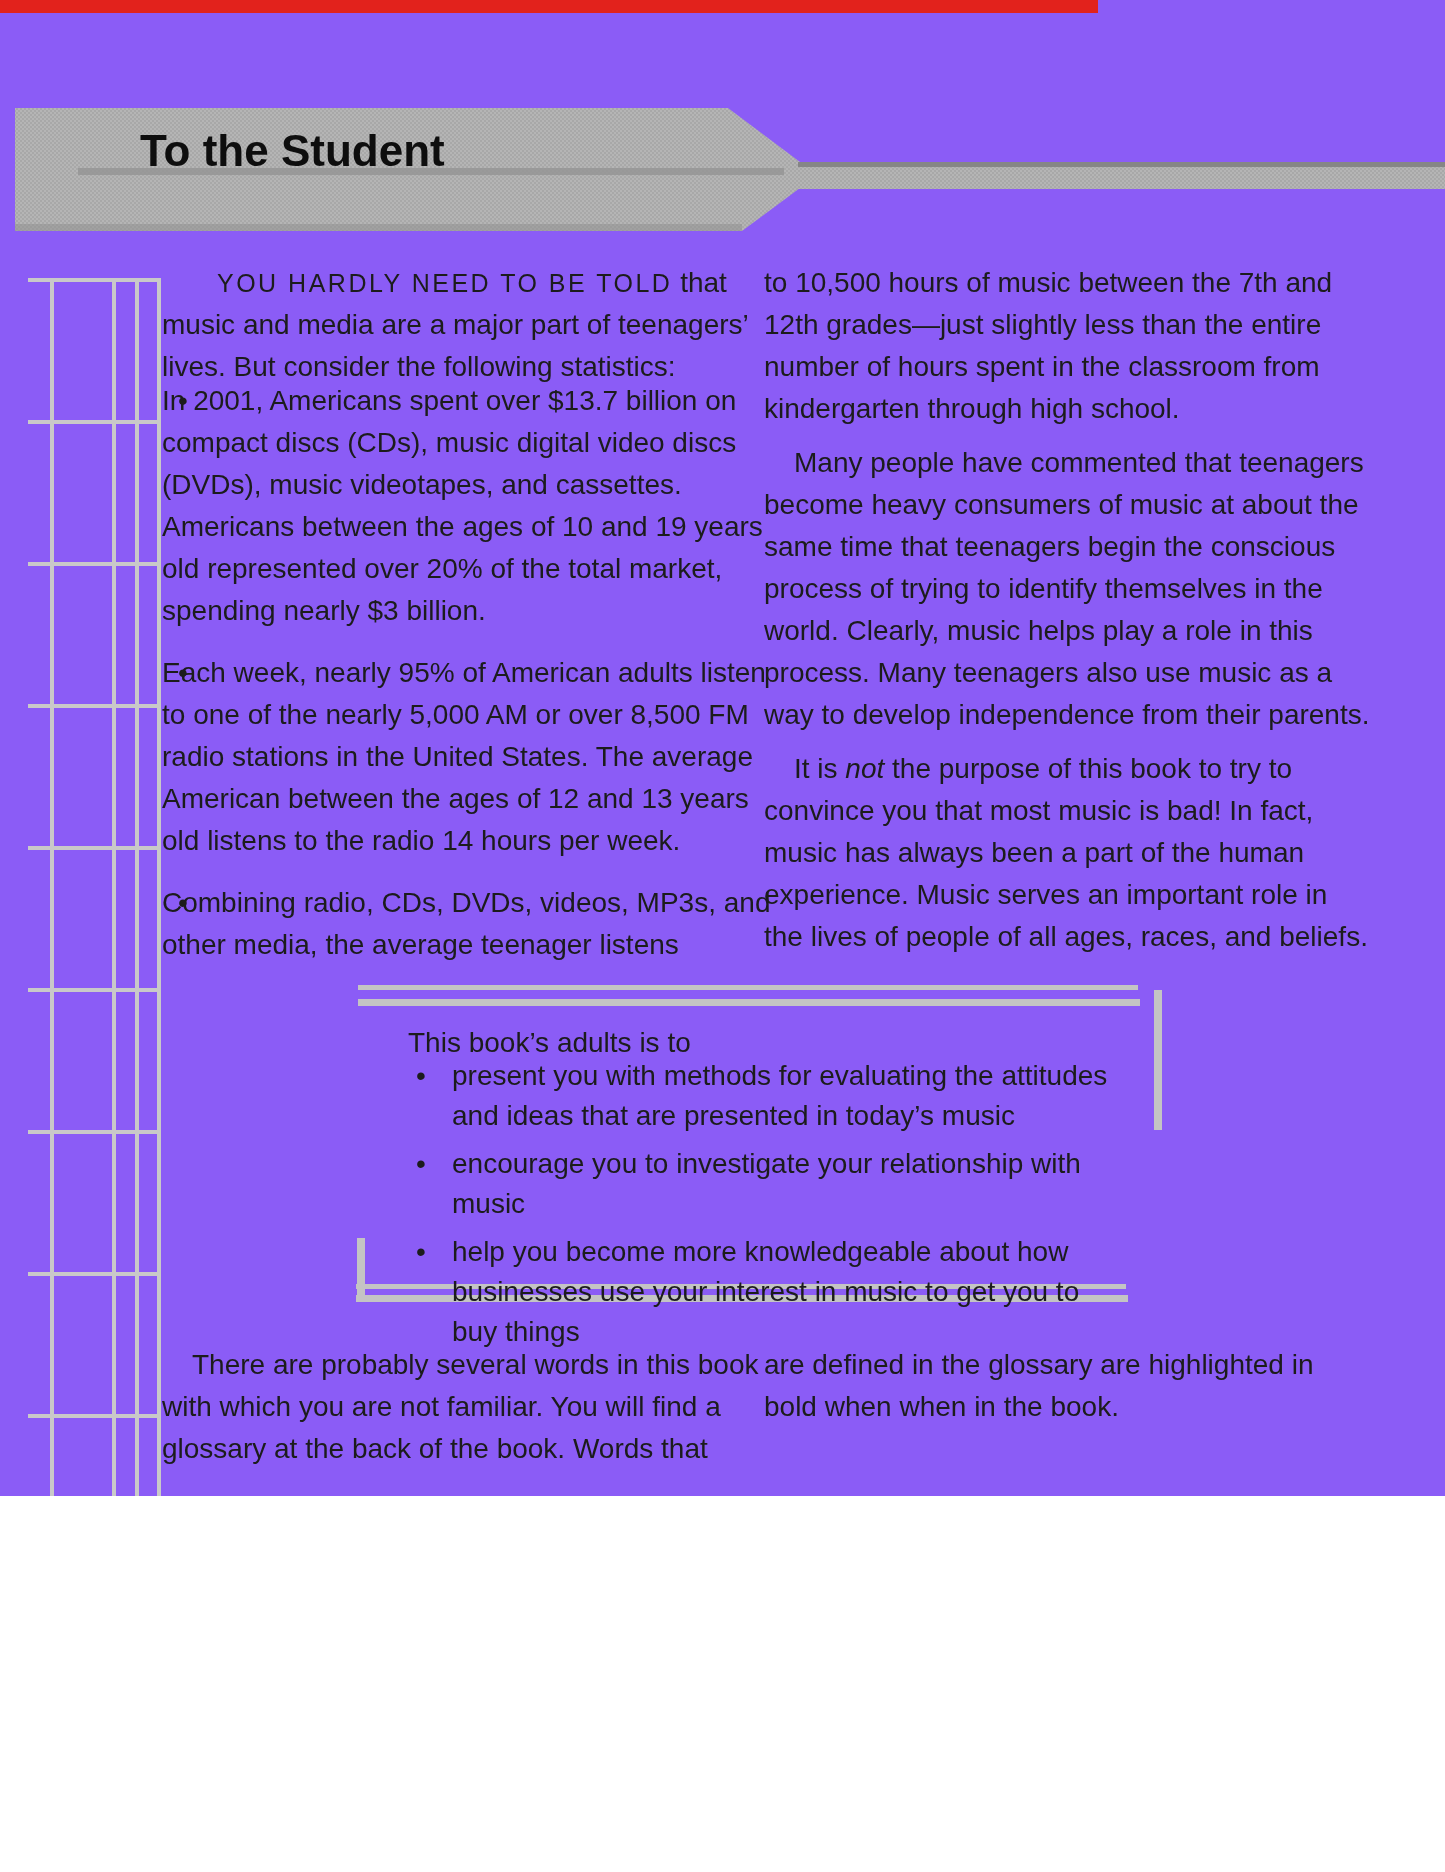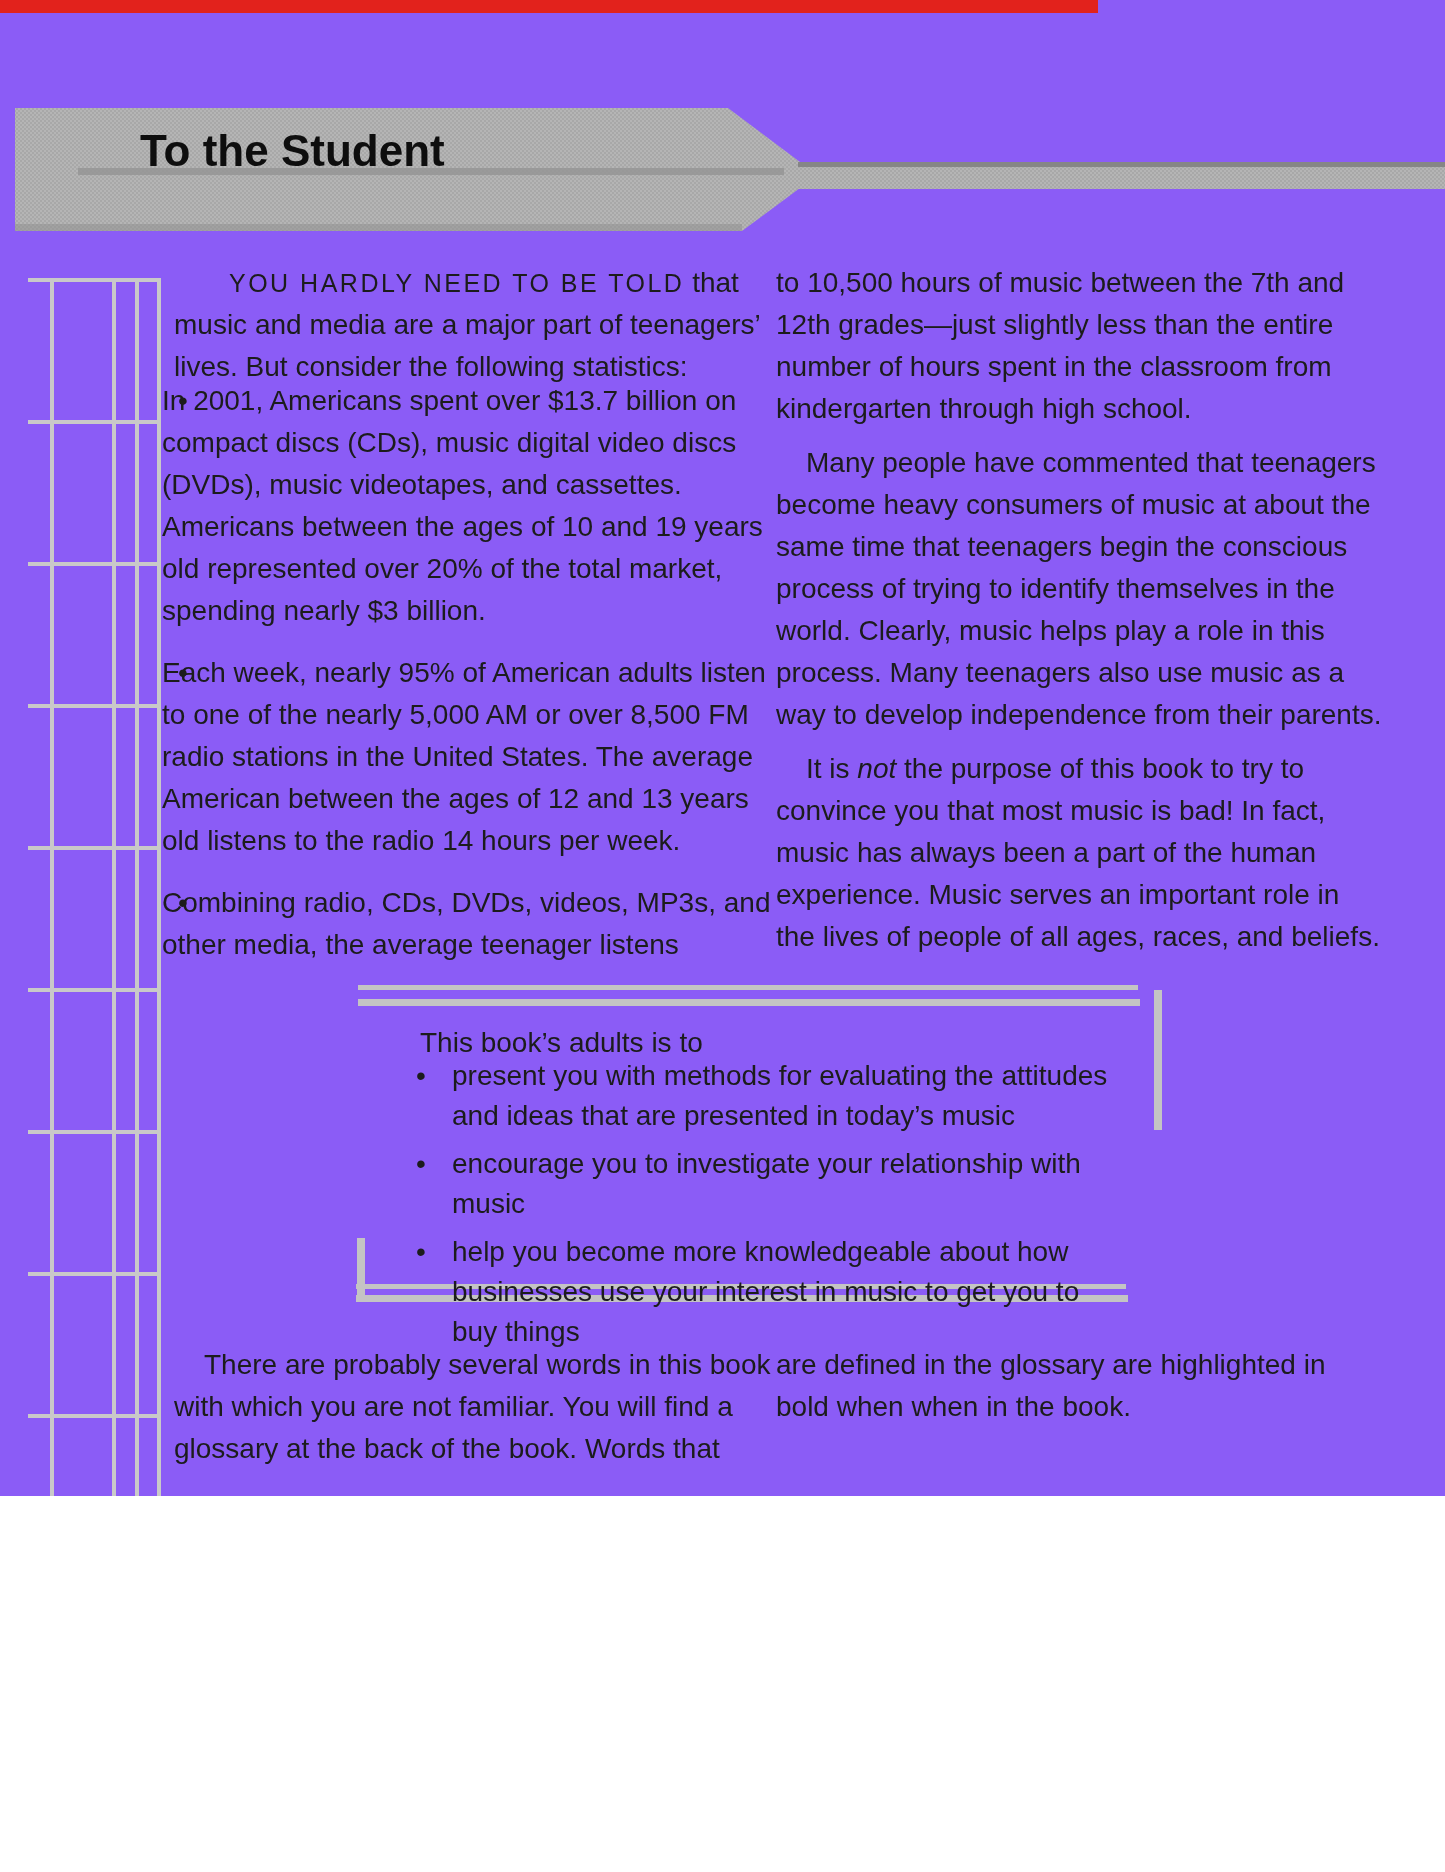--- a/index.html
+++ b/index.html
@@ -14,21 +14,21 @@
   .banner-svg { position:absolute; left:0; top:100px; }
   .banner-title {
     position:absolute; left:140px; top:126px; font-size:44px; font-weight:bold;
     letter-spacing:0px; color:#0e0e0e;
   }
 
   
   .grid-line { position:absolute; background:#c9c9c9; }
 
   
-  .bodytext { position:absolute; font-size:28px; line-height:42px; color:#1c1c1c;padding-left:12px; }
+  .bodytext { position:absolute; font-size:28px; line-height:42px; color:#1c1c1c; }
   .bodytext p { margin:0; }
   .lead { font-size:25px; letter-spacing:2.5px; }
   .indent { text-indent:55px; }
   .pindent { text-indent:30px; }
   .ital { font-style:italic;text-align:right; }
 
   ul.dotlist { list-style:none; margin:0; padding:0; }
   ul.dotlist li { position:relative; margin:0 0 20px 0; }
   ul.dotlist li::before {
     content:"\2022"; position:absolute; left:16px; top:0; font-size:28px; color:#1c1c1c;

